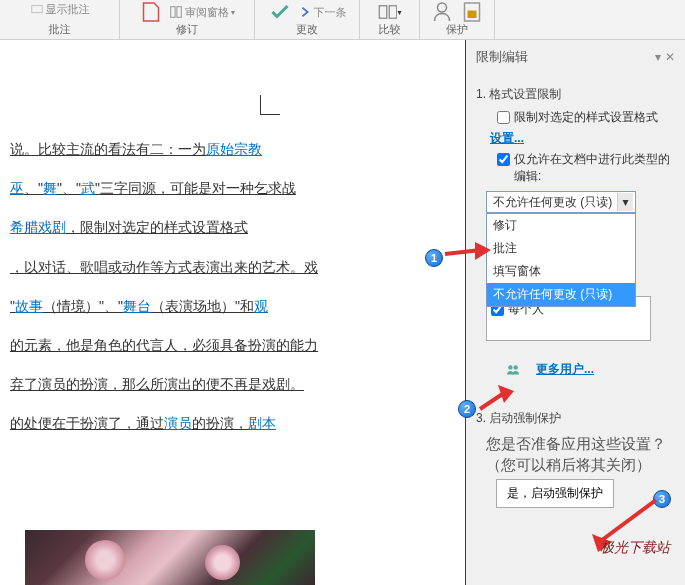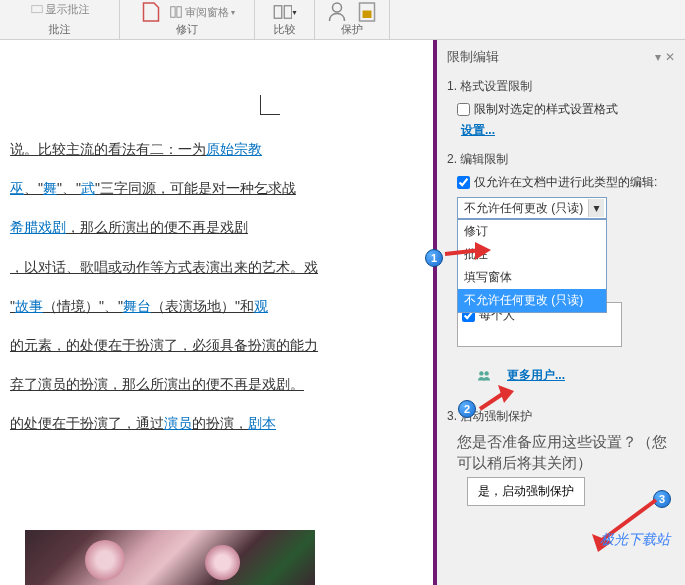--- a/index.html
+++ b/index.html
@@ -18,43 +18,43 @@
 .main { display: flex; height: calc(100% - 40px); }
 .document { flex: 1; padding: 30px 20px 20px 10px; position: relative; overflow: hidden; }
 .doc-text { font-size: 14px; line-height: 2.8; color: #333; text-decoration: underline; }
 .doc-text a { color: #0070c0; text-decoration: underline; }
 .cursor-mark { position: absolute; top: 55px; left: 260px; width: 20px; height: 20px; border-left: 1px solid #333; border-bottom: 1px solid #333; }
 .flower-img { position: absolute; bottom: 0; left: 25px; width: 290px; height: 55px; background: linear-gradient(135deg, #3a2830 0%, #5a3840 20%, #d4a5b0 40%, #e8c0c8 50%, #4a3038 70%, #2a5830 85%, #3a2830 100%); overflow: hidden; }
 .flower-img::before { content: ""; position: absolute; width: 40px; height: 40px; background: radial-gradient(circle, #f0d0d8 30%, #d090a0 70%); border-radius: 50%; top: 10px; left: 60px; }
 .flower-img::after { content: ""; position: absolute; width: 35px; height: 35px; background: radial-gradient(circle, #f5d5dd 30%, #c8889a 70%); border-radius: 50%; top: 15px; left: 180px; }
 
 
-.pane { width: 252px; background: #f0f0f0; border-left: 4px solid #701a75; padding: 8px 10px; position: relative; }
+.pane { width: 220px; background: #f0f0f0; border-left: 1px solid #701a75; padding: 8px 10px; position: relative; }
 .pane-header { display: flex; justify-content: space-between; align-items: center; color: #555; font-size: 13px; margin-bottom: 10px; }
 .pane-close { display: flex; gap: 4px; font-size: 12px; color: #888; }
-.section-title { font-size: 12px; color: #444; margin: 12px 0 6px; }
-.checkbox-row { display: flex; align-items: flex-start; gap: 4px; margin: 4px 0 4px 10px; }
+.section-title { font-size: 12px; color: #444; margin: 20px 0 6px; }
+.checkbox-row { display: flex; align-items: flex-start; gap: 4px; margin: 4px 0 4px 21px; }
 .checkbox-row input { margin-top: 2px; }
 .link-text { color: #0070c0; text-decoration: underline; cursor: pointer; margin-left: 14px; font-size: 12px; font-weight: bold; }
 .dropdown { width: 150px; height: 22px; border: 1px solid #7a9ec6; background: #fff; display: flex; align-items: center; justify-content: space-between; padding: 0 2px 0 6px; font-size: 12px; margin: 6px 0 0 10px; }
 .dropdown-arrow { width: 16px; height: 18px; background: #e8e8e8; border-left: 1px solid #ccc; display: flex; align-items: center; justify-content: center; }
 .dropdown-list { position: absolute; width: 150px; border: 1px solid #7a9ec6; background: #fff; margin-left: 10px; }
 .dropdown-item { padding: 3px 6px; font-size: 12px; cursor: pointer; }
 .dropdown-item.selected { background: #3399ff; color: #fff; }
 .desc-text { font-size: 15px; color: #555; margin: 6px 0 4px 10px; line-height: 1.4; }
 .groups-box { border: 1px solid #aaa; background: #fff; margin: 2px 0 6px 10px; padding: 2px; width: 165px; }
 .groups-inner { display: flex; align-items: center; gap: 4px; padding: 2px; }
 .more-users { display: flex; align-items: center; gap: 4px; margin: 8px 0 10px 30px; }
 .more-users svg { width: 14px; height: 14px; }
 .enforce-btn { border: 1px solid #aaa; background: #fff; padding: 5px 10px; font-size: 12px; margin-left: 20px; cursor: pointer; }
 
 
 .badge { position: absolute; width: 18px; height: 18px; border-radius: 50%; background: radial-gradient(circle at 30% 30%, #5bb0ff, #1a6dd0); color: #fff; font-size: 11px; font-weight: bold; display: flex; align-items: center; justify-content: center; border: 1px solid #0a4a90; }
 .arrow-red { position: absolute; pointer-events: none; }
-.watermark { position: absolute; bottom: 36px; right: 15px; font-size: 14px; color: #3b82f6; font-style: italic; pointer-events: none; z-index: 10; }
+.watermark { position: absolute; bottom: 28px; right: 15px; font-size: 14px; color: #7f1d1d; font-style: italic; pointer-events: none; z-index: 10; }
 </style>
 </head>
 <body>
 
 <div class="ribbon">
   <div class="ribbon-group" style="width:120px">
     <div class="ribbon-btns">
       <div class="ribbon-btn">
         <svg viewBox="0 0 16 16">
             <rect x="2" y="3" width="12" height="8" fill="none" stroke="#bbb"></rect>
@@ -74,20 +74,36 @@
       <div class="ribbon-btn">
         <svg viewBox="0 0 16 16">
             <rect x="2" y="2" width="5" height="12" fill="none" stroke="#888"></rect>
             <rect x="9" y="2" width="5" height="12" fill="none" stroke="#888"></rect>
           </svg>
         <span>审阅窗格</span>
         <span style="font-size:8px">▾</span>
       </div>
     </div>
     <div class="ribbon-label">修订</div>
+  </div>
+  <div class="ribbon-group" style="width:105px">
+    <div class="ribbon-btns">
+      <div class="ribbon-small">
+          <svg viewBox="0 0 16 16">
+            <path d="M3 8l3 3 7-7" fill="none" stroke="#4a9" stroke-width="2"></path>
+          </svg>
+        </div>
+      <div class="ribbon-btn">
+        <svg viewBox="0 0 16 16">
+            <path d="M5 3l6 5-6 5" fill="none" stroke="#4a74c8" stroke-width="2"></path>
+          </svg>
+        <span>下一条</span>
+      </div>
+    </div>
+    <div class="ribbon-label">更改</div>
   </div>
   <div class="ribbon-group" style="width:60px">
     <div class="ribbon-small">
         <svg viewBox="0 0 16 16">
           <rect x="1" y="3" width="6" height="10" fill="none" stroke="#888"></rect>
           <rect x="9" y="3" width="6" height="10" fill="none" stroke="#888"></rect>
         </svg>
         <span style="font-size:8px">▾</span>
       </div>
     <div class="ribbon-label">比较</div>
@@ -111,24 +127,24 @@
   </div>
 </div>
 
 <div class="main">
 
   <div class="document">
     <div class="cursor-mark"></div>
     <div class="doc-text" style="margin-top:60px">
       <div><span>说。比较主流的看法有二：一为</span><a>原始宗教</a></div>
       <div><a>巫</a><span>、"</span><a>舞</a><span>"、"</span><a>武</a><span>"三字同源，可能是对一种乞求战</span></div>
-      <div><a>希腊戏剧</a><span>，那么所演出的便不再是戏剧</span></div>
+      <div><a>希腊戏剧</a><span>，限制对选定的样式设置格式</span></div>
       <div>，以对话、歌唱或动作等方式表演出来的艺术。戏</div>
       <div><span>"</span><a>故事</a><span>（情境）"、"</span><a>舞台</a><span>（表演场地）"和</span><a>观</a></div>
-      <div>的元素，的处便在于扮演了，必须具备扮演的能力</div>
+      <div>的元素，他是角色的代言人，必须具备扮演的能力</div>
       <div>弃了演员的扮演，那么所演出的便不再是戏剧。</div>
       <div><span>的处便在于扮演了，通过</span><a>演员</a><span>的扮演，</span><a>剧本</a></div>
     </div>
     <div class="flower-img"></div>
   </div>
 
   <div class="pane">
     <div class="pane-header">
       <span>限制编辑</span>
       <span class="pane-close">
@@ -137,21 +153,20 @@
       </span>
     </div>
 
     <div class="section-title">1. 格式设置限制</div>
     <div class="checkbox-row">
       <input type="checkbox" style="">
       <span>限制对选定的样式设置格式</span>
     </div>
     <div class="link-text">设置...</div>
 
-    <div class="section-title">2. 编辑限制</div>
     <div class="checkbox-row">
       <input type="checkbox" checked="" style="">
       <span>仅允许在文档中进行此类型的编辑:</span>
     </div>
     <div class="dropdown">
       <span>不允许任何更改 (只读)</span>
       <span class="dropdown-arrow">▾</span>
     </div>
     <div class="dropdown-list">
       <div class="dropdown-item">修订</div>

